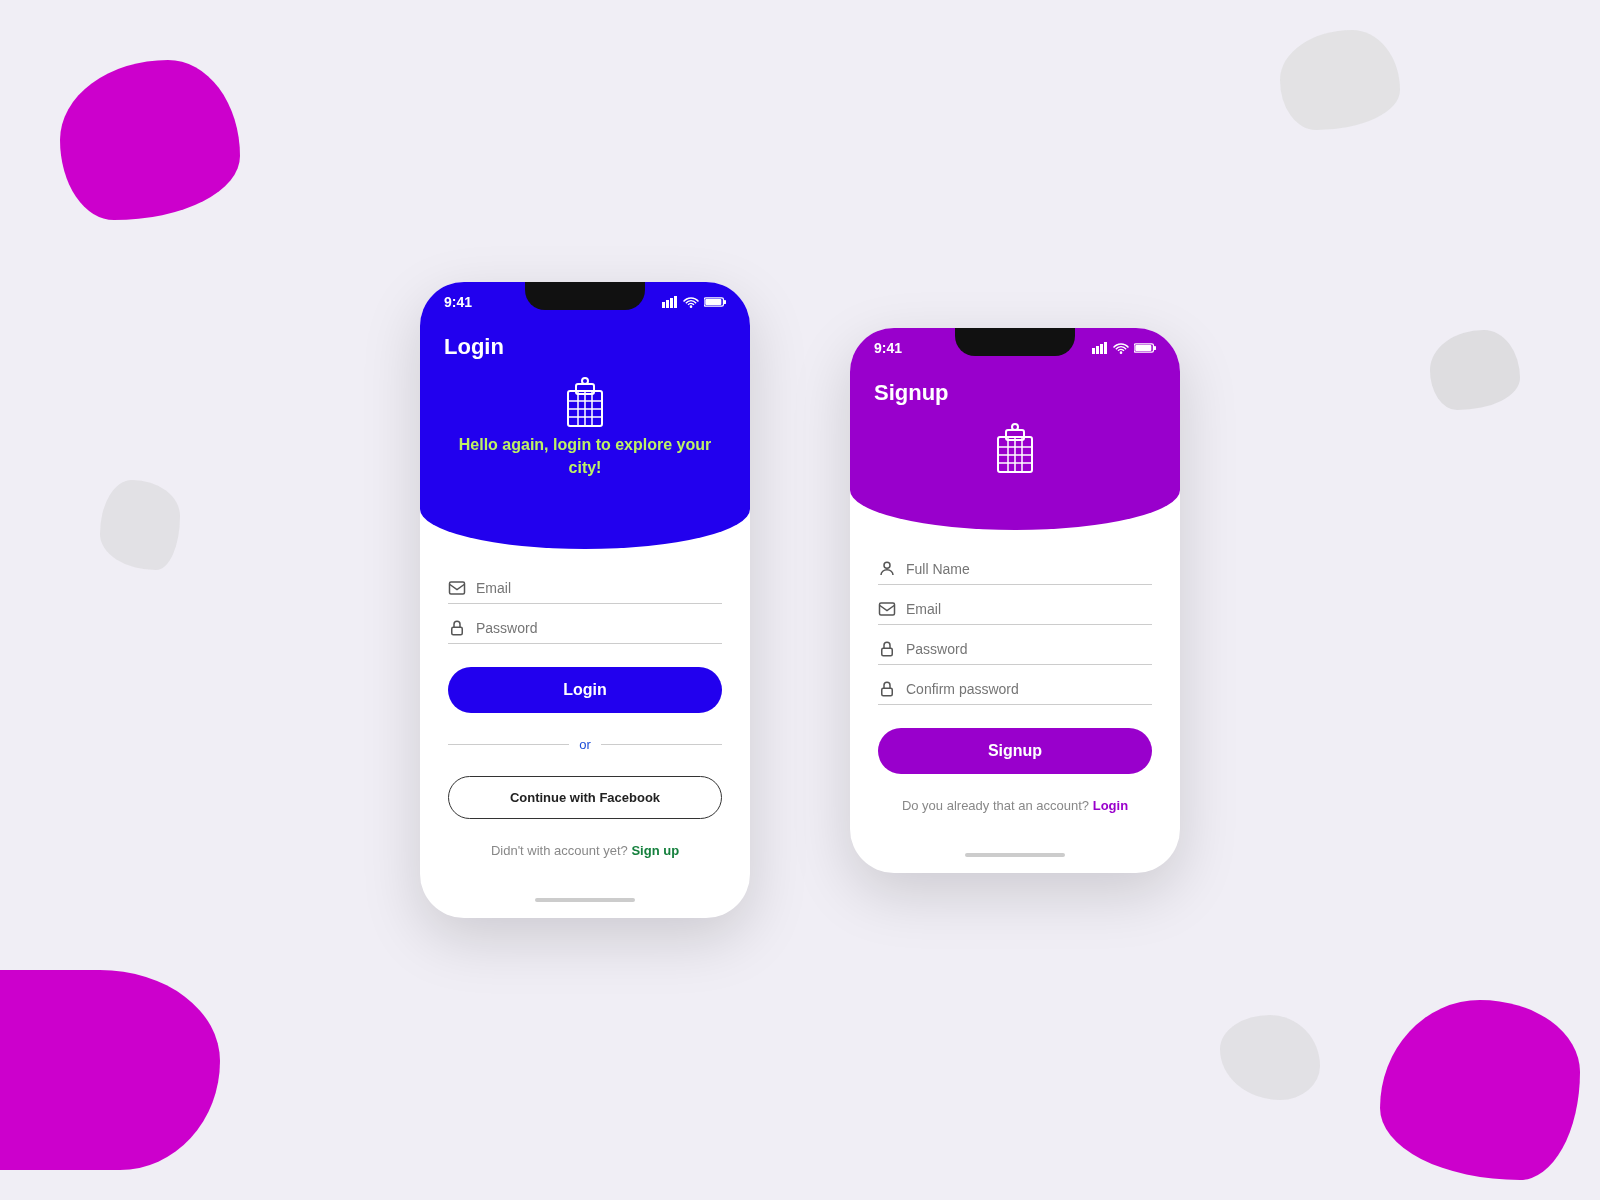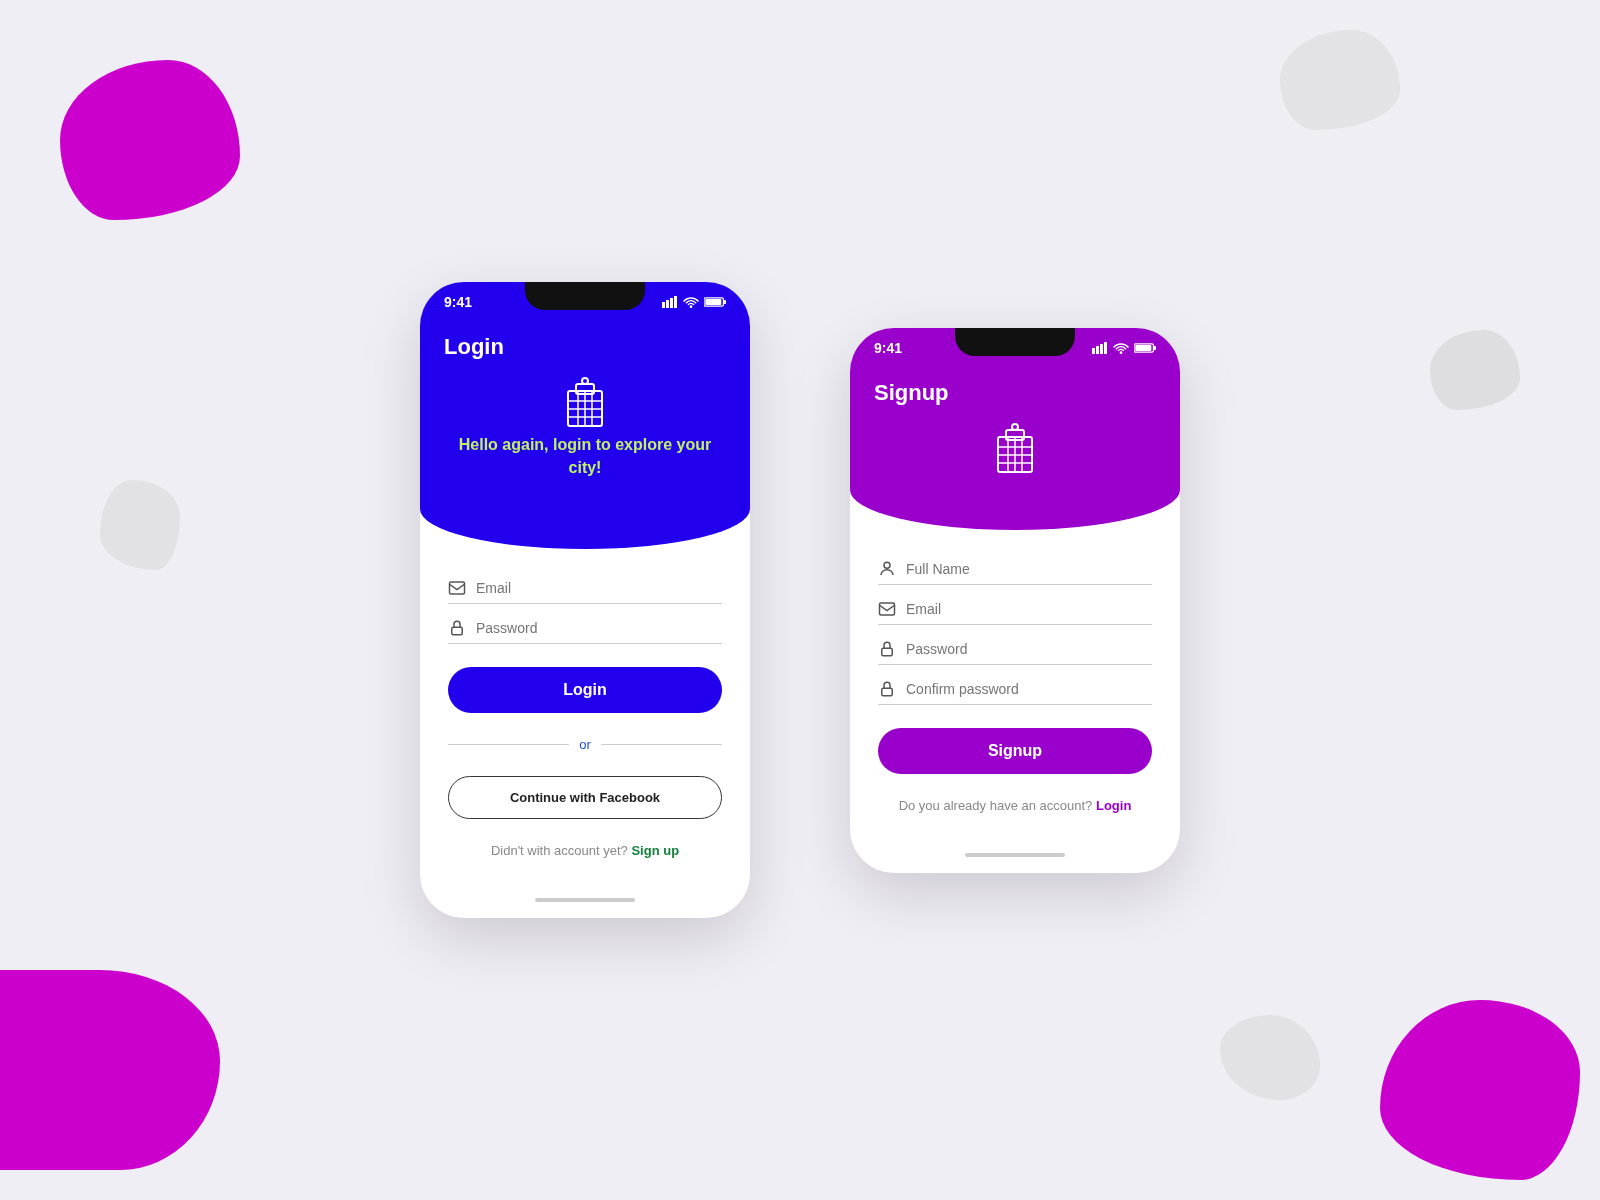--- a/index.html
+++ b/index.html
@@ -431,21 +431,21 @@
         <svg class="input-icon" viewBox="0 0 24 24" fill="none" stroke="#555" stroke-width="2">
           <rect x="5" y="11" width="14" height="10" rx="2"></rect>
           <path d="M8 11V7a4 4 0 0 1 8 0v4"></path>
         </svg>
         <input type="password" placeholder="Confirm password" style="">
       </div>
 
       <button class="btn-signup-purple">Signup</button>
 
       <div class="bottom-text bottom-text-signup">
-        <span>Do you already have an account?</span>
+        <span>Do you already that an account?</span>
         <a href="#">Login</a>
       </div>
     </div>
 
     <div class="home-indicator"></div>
   </div>
 
 </div>
 
 </body></html>

